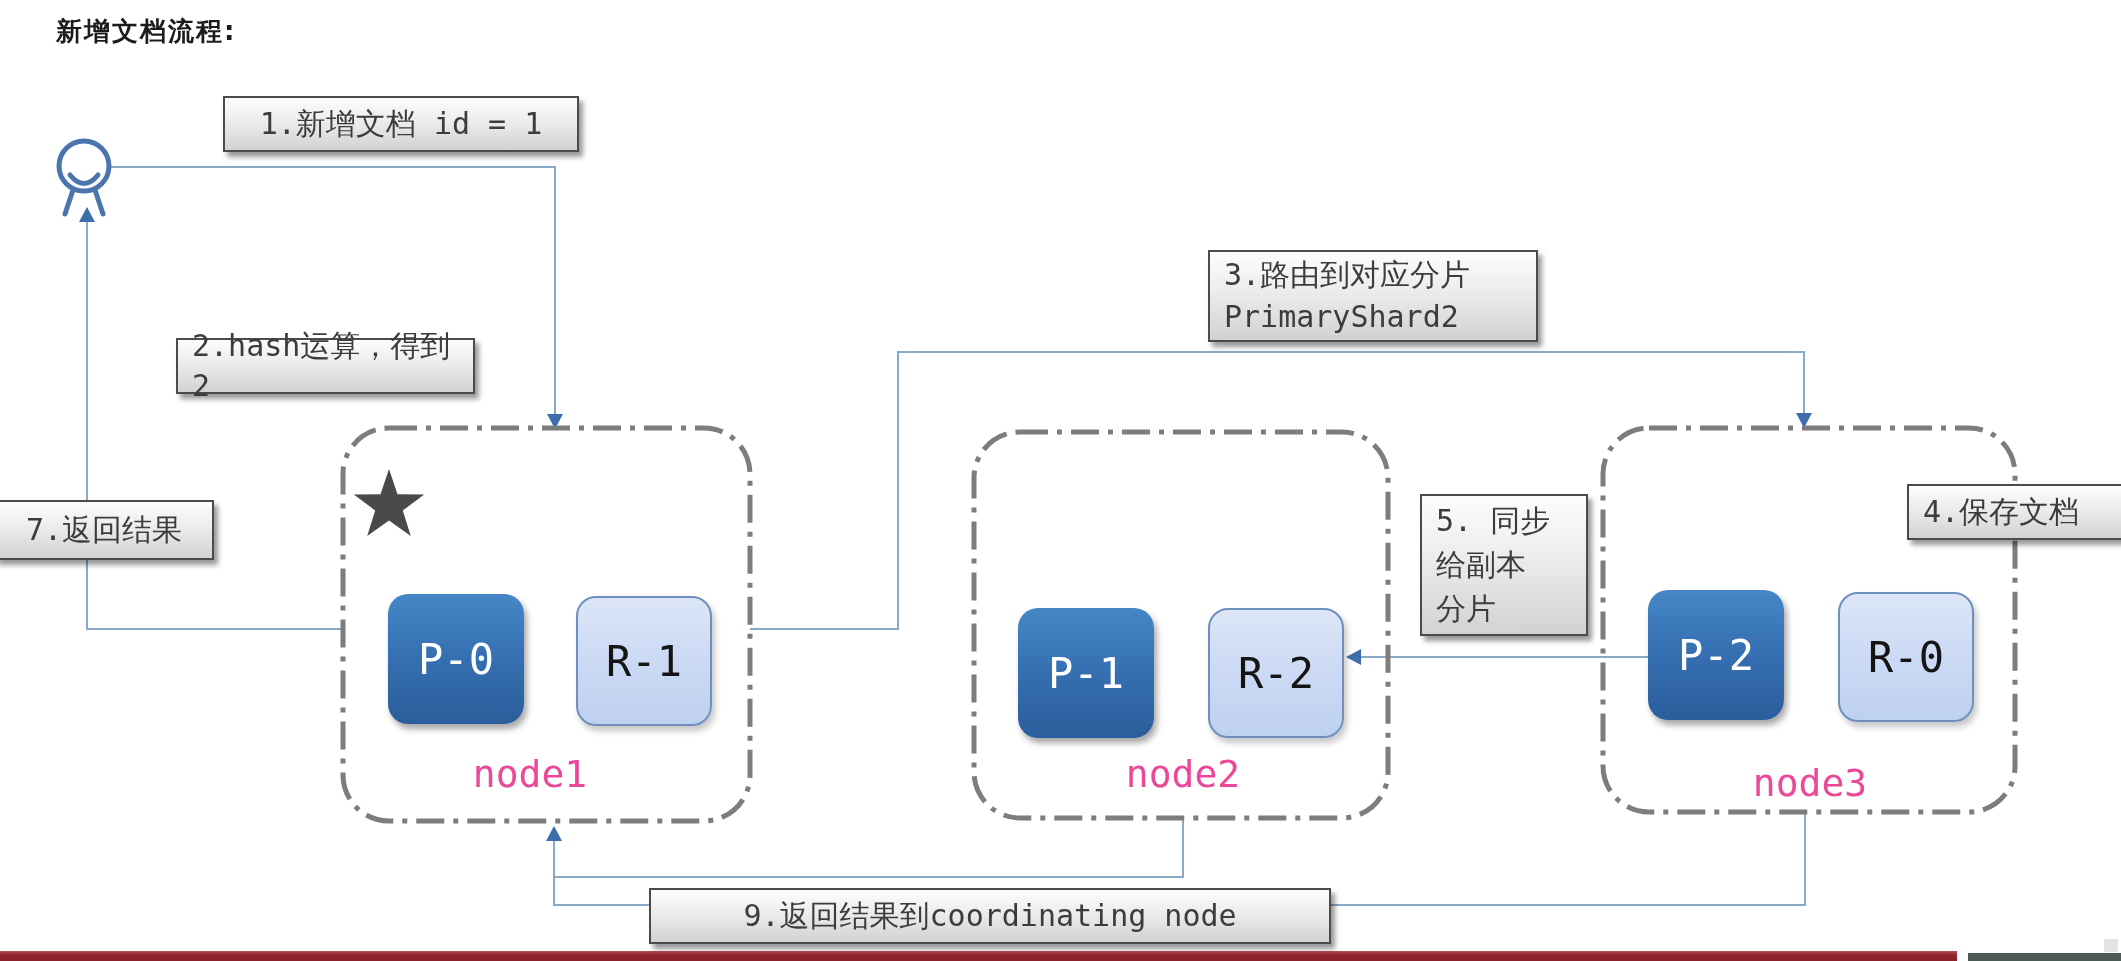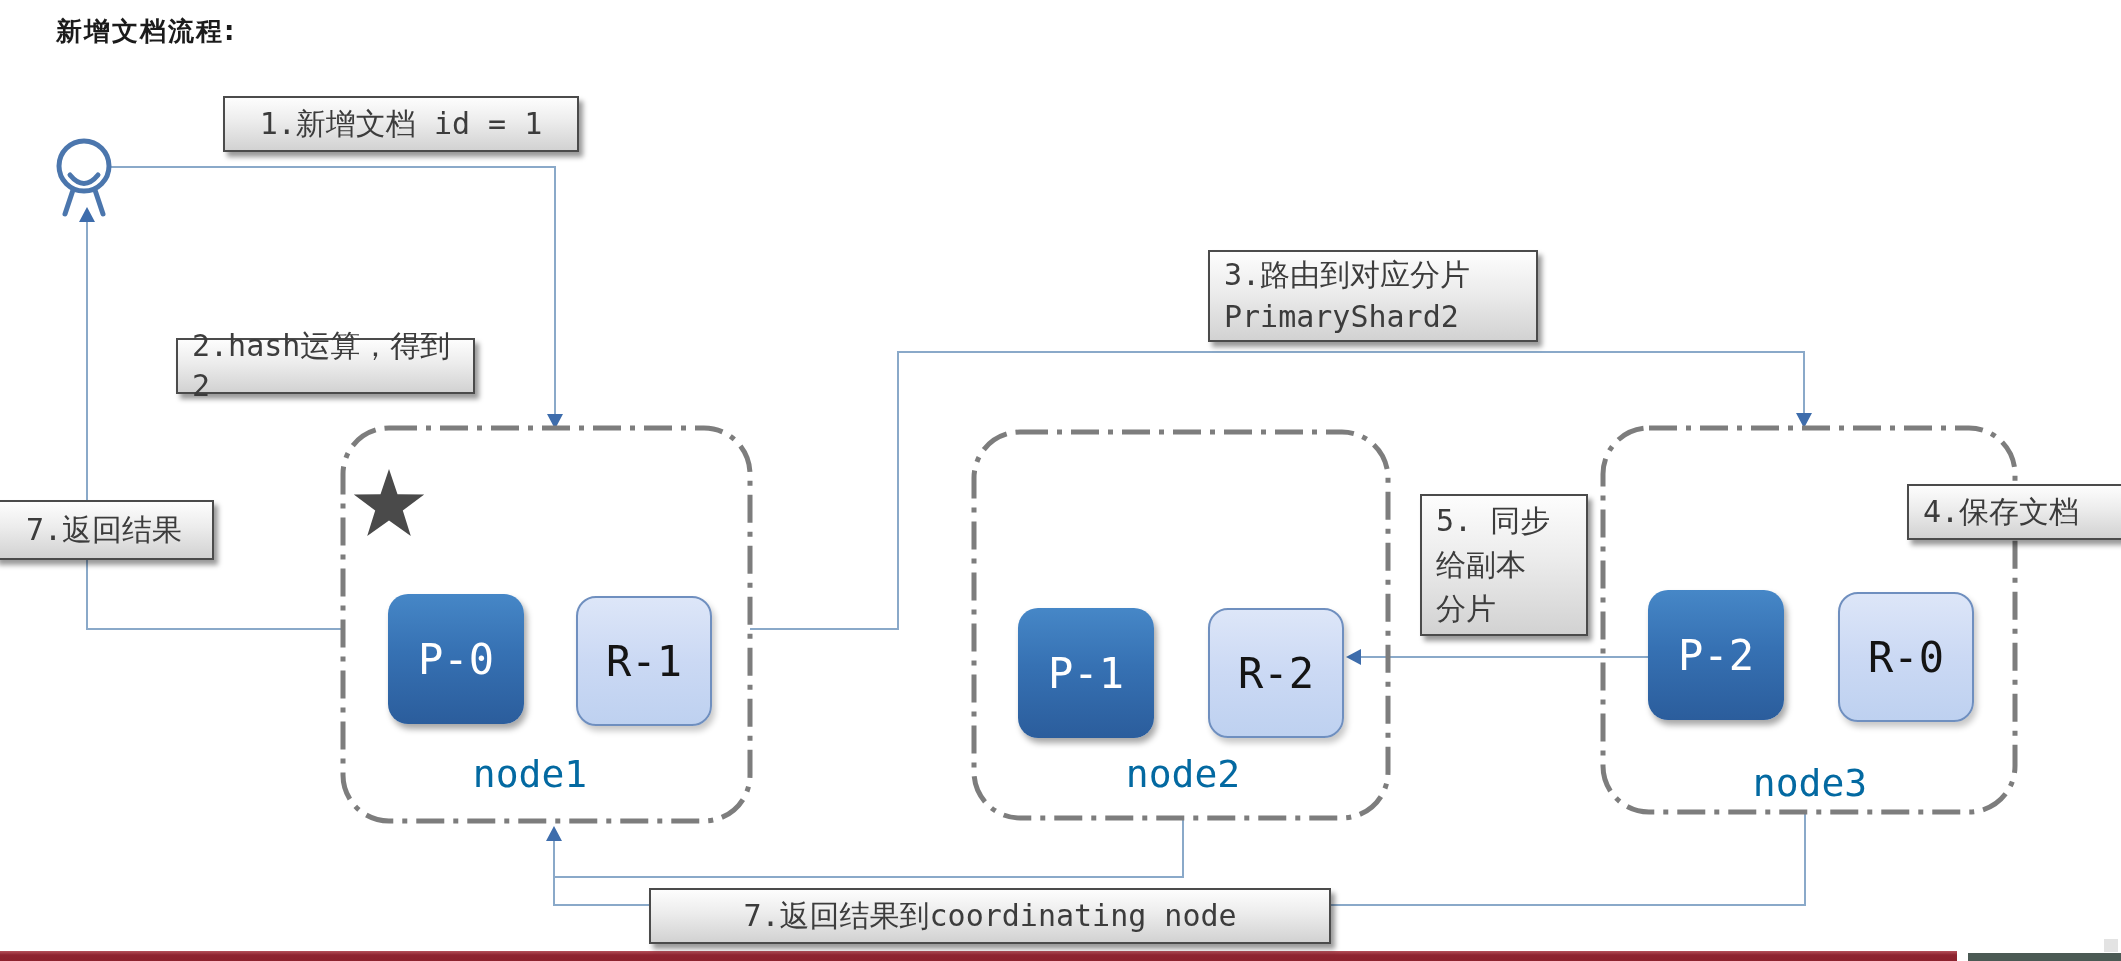--- a/index.html
+++ b/index.html
@@ -54,21 +54,21 @@
     box-shadow:3px 5px 6px rgba(0,0,0,0.22);
   }
   #shard-p0{left:388px;top:594px;}
   #shard-r1{left:576px;top:596px;}
   #shard-p1{left:1018px;top:608px;}
   #shard-r2{left:1208px;top:608px;}
   #shard-p2{left:1648px;top:590px;}
   #shard-r0{left:1838px;top:592px;}
   
   .nodelabel{
-    width:220px;text-align:center;color:#0369a1;
+    width:220px;text-align:center;color:#ec4899;
     font-family:"DejaVu Sans Mono","DejaVu Sans",sans-serif;
     font-size:38px;
   }
   #nodelabel-1{left:420px;top:752px;}
   #nodelabel-2{left:1073px;top:752px;}
   #nodelabel-3{left:1700px;top:732px;margin-top:29px;}
   
   .redbar{
     position:absolute;left:0;top:951px;width:1957px;height:10px;z-index:2;
     background:linear-gradient(180deg,#b5515b 0%,#8e2430 40%,#8c222e 100%);
@@ -146,21 +146,21 @@
   <span>4.保存文档</span>
 </div>
 
 <div class="lbl" id="lbl-step5">
   <span>5. 同步</span>
   <span>给副本</span>
   <span>分片</span>
 </div>
 
 <div class="lbl center" id="lbl-step6">
-  <span>7.返回结果到coordinating node</span>
+  <span>9.返回结果到coordinating node</span>
 </div>
 
 <div class="lbl center" id="lbl-step7">
   <span>7.返回结果</span>
 </div>
 
 <div class="shard primary" id="shard-p0">P-0</div>
 <div class="shard replica" id="shard-r1">R-1</div>
 <div class="shard primary" id="shard-p1">P-1</div>
 <div class="shard replica" id="shard-r2">R-2</div>

